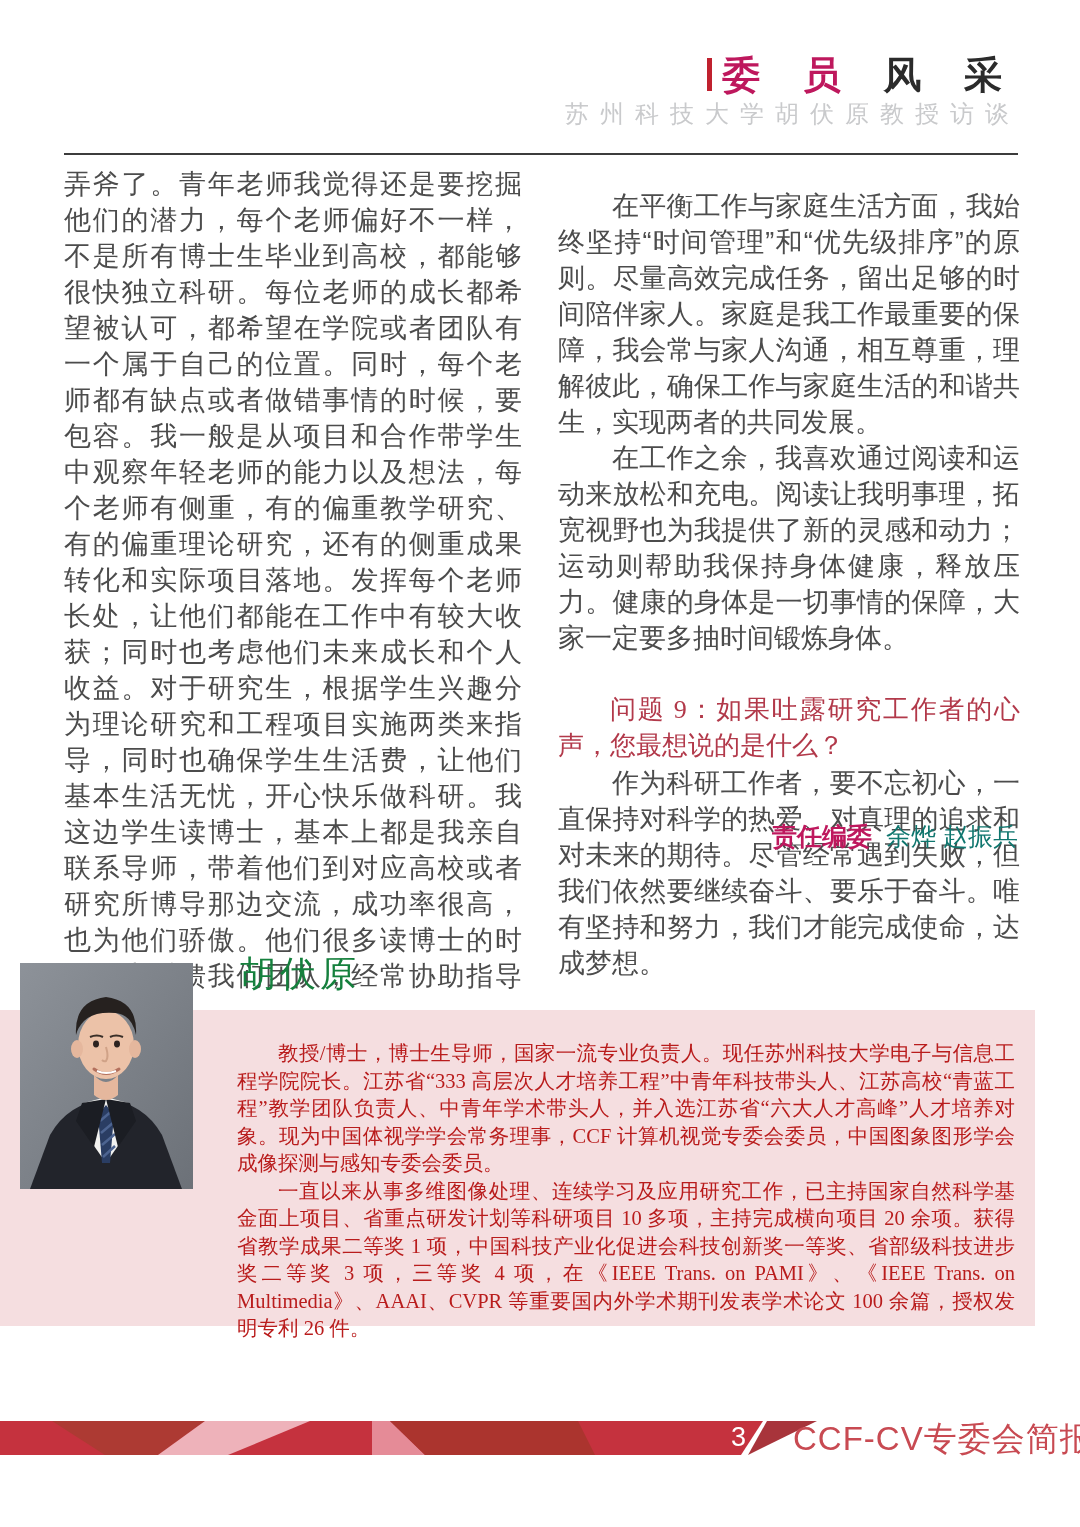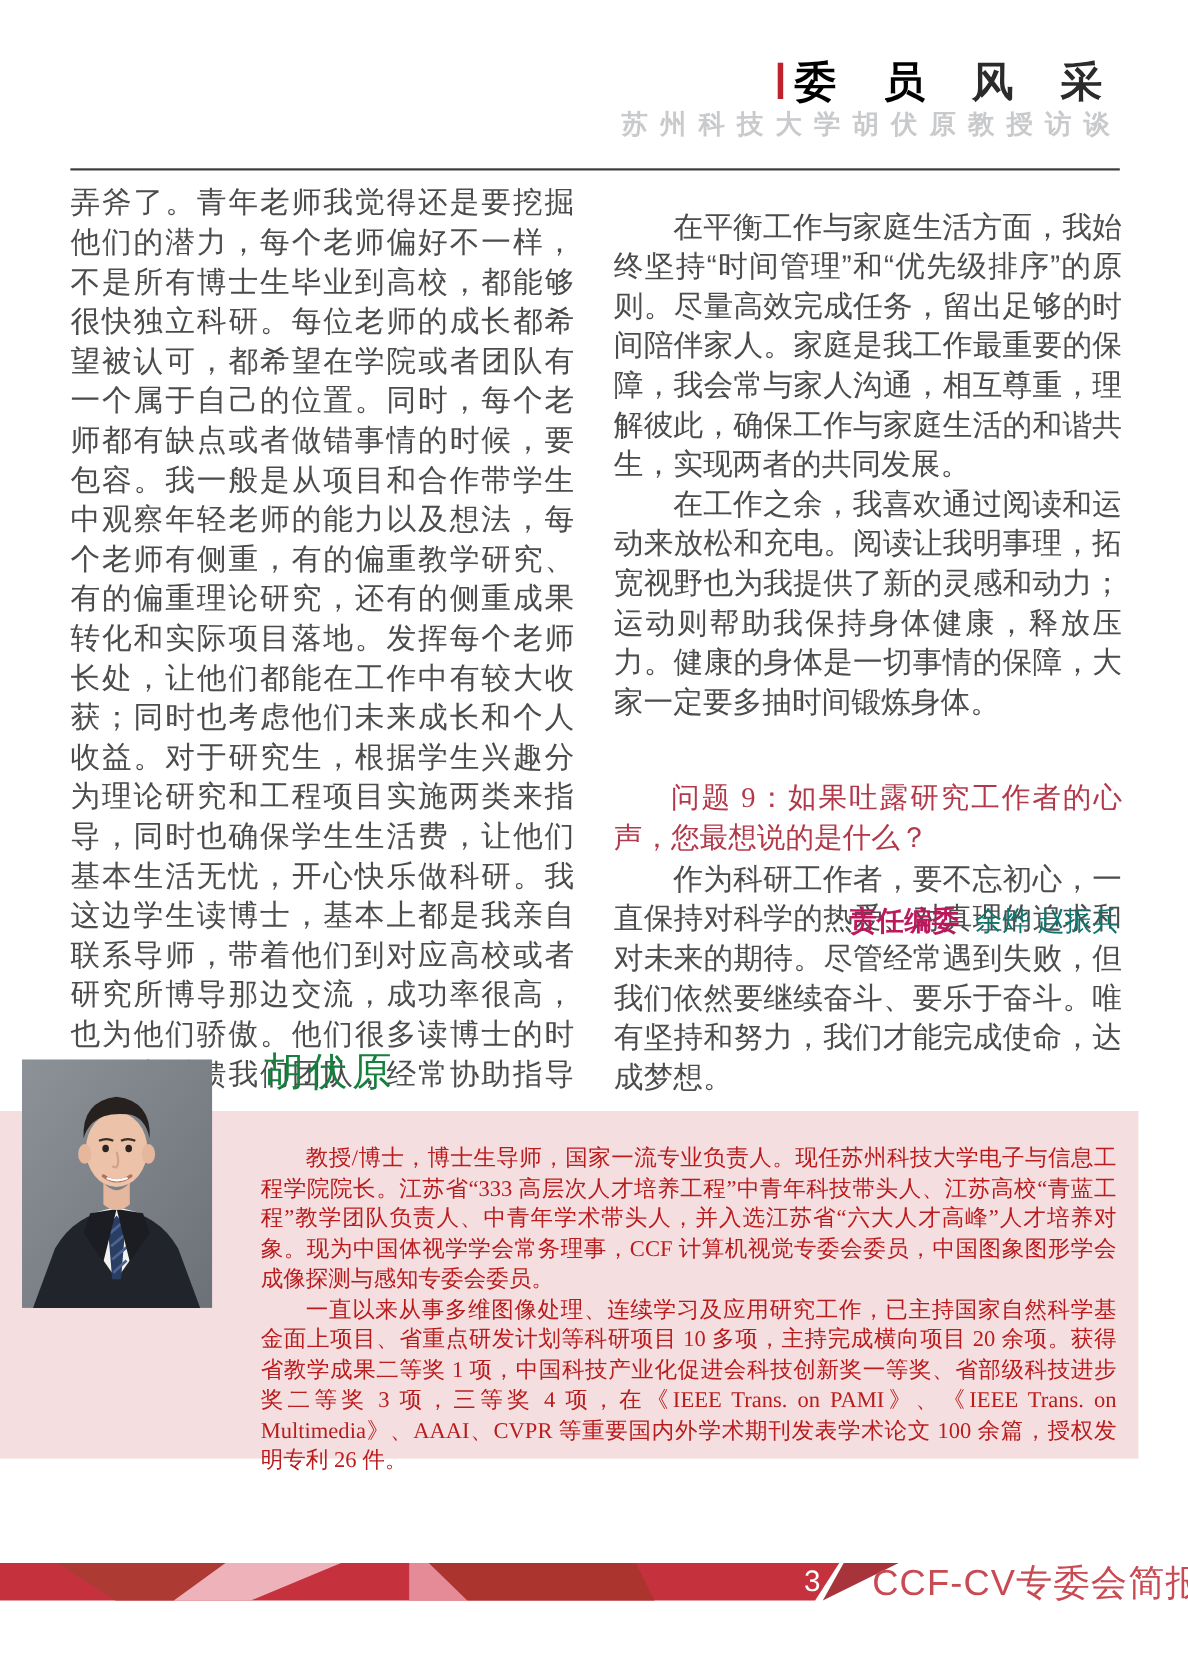--- a/index.html
+++ b/index.html
@@ -10,24 +10,24 @@
   
   .header-title{
     position:absolute;top:56px;right:62px;
     font-size:38px;font-weight:bold;color:#2b2b2b;
     letter-spacing:16px;white-space:nowrap;line-height:1;
   }
   .header-title .accent-bar{
     display:inline-block;width:5px;height:33px;background:#c0212f;
     margin-right:10px;vertical-align:-3px;
   }
-  .header-title .red{color:#000000;}
+  .header-title .red{color:#be185d;}
   .header-subtitle{
     position:absolute;top:102px;right:60px;
-    font-size:24px;color:#c9cacc;letter-spacing:11px;white-space:nowrap;line-height:1;font-weight:bold;
+    font-size:24px;color:#c9cacc;letter-spacing:11px;white-space:nowrap;line-height:1;
   }
   .separator{
     position:absolute;top:153px;left:64px;width:954px;height:0;
     border-top:2px solid #3c3c3c;
   }
   
   .col{position:absolute;top:166px;}
   .col-left{left:64px;width:458px;}
   .col-right{left:558px;width:462px;}
   .body-text{
@@ -35,21 +35,21 @@
     text-align:justify;margin:0;
   }
   .indent{text-indent:2em;}
   .gap-top{margin-top:22px;}
   .question{
     font-family:"Liberation Serif",serif;
     font-size:26px;line-height:36px;color:#b2394a;
     text-align:justify;text-indent:2em;margin:0;
   }
   .q8{margin-top:26px;}
-  .q9{margin-top:52px;}
+  .q9{margin-top:36px;}
   .a9{margin-top:1px;}
   .editor-line{
     position:absolute;top:820px;right:62px;font-size:25px;white-space:nowrap;
   }
   .editor-label{color:#be185d;font-weight:bold;}
   .editor-names{color:#0f766e;margin-left:14px;}
   
   .pink-box{
     position:absolute;left:0;top:1010px;width:1035px;height:316px;
     background:#f5dee0;

